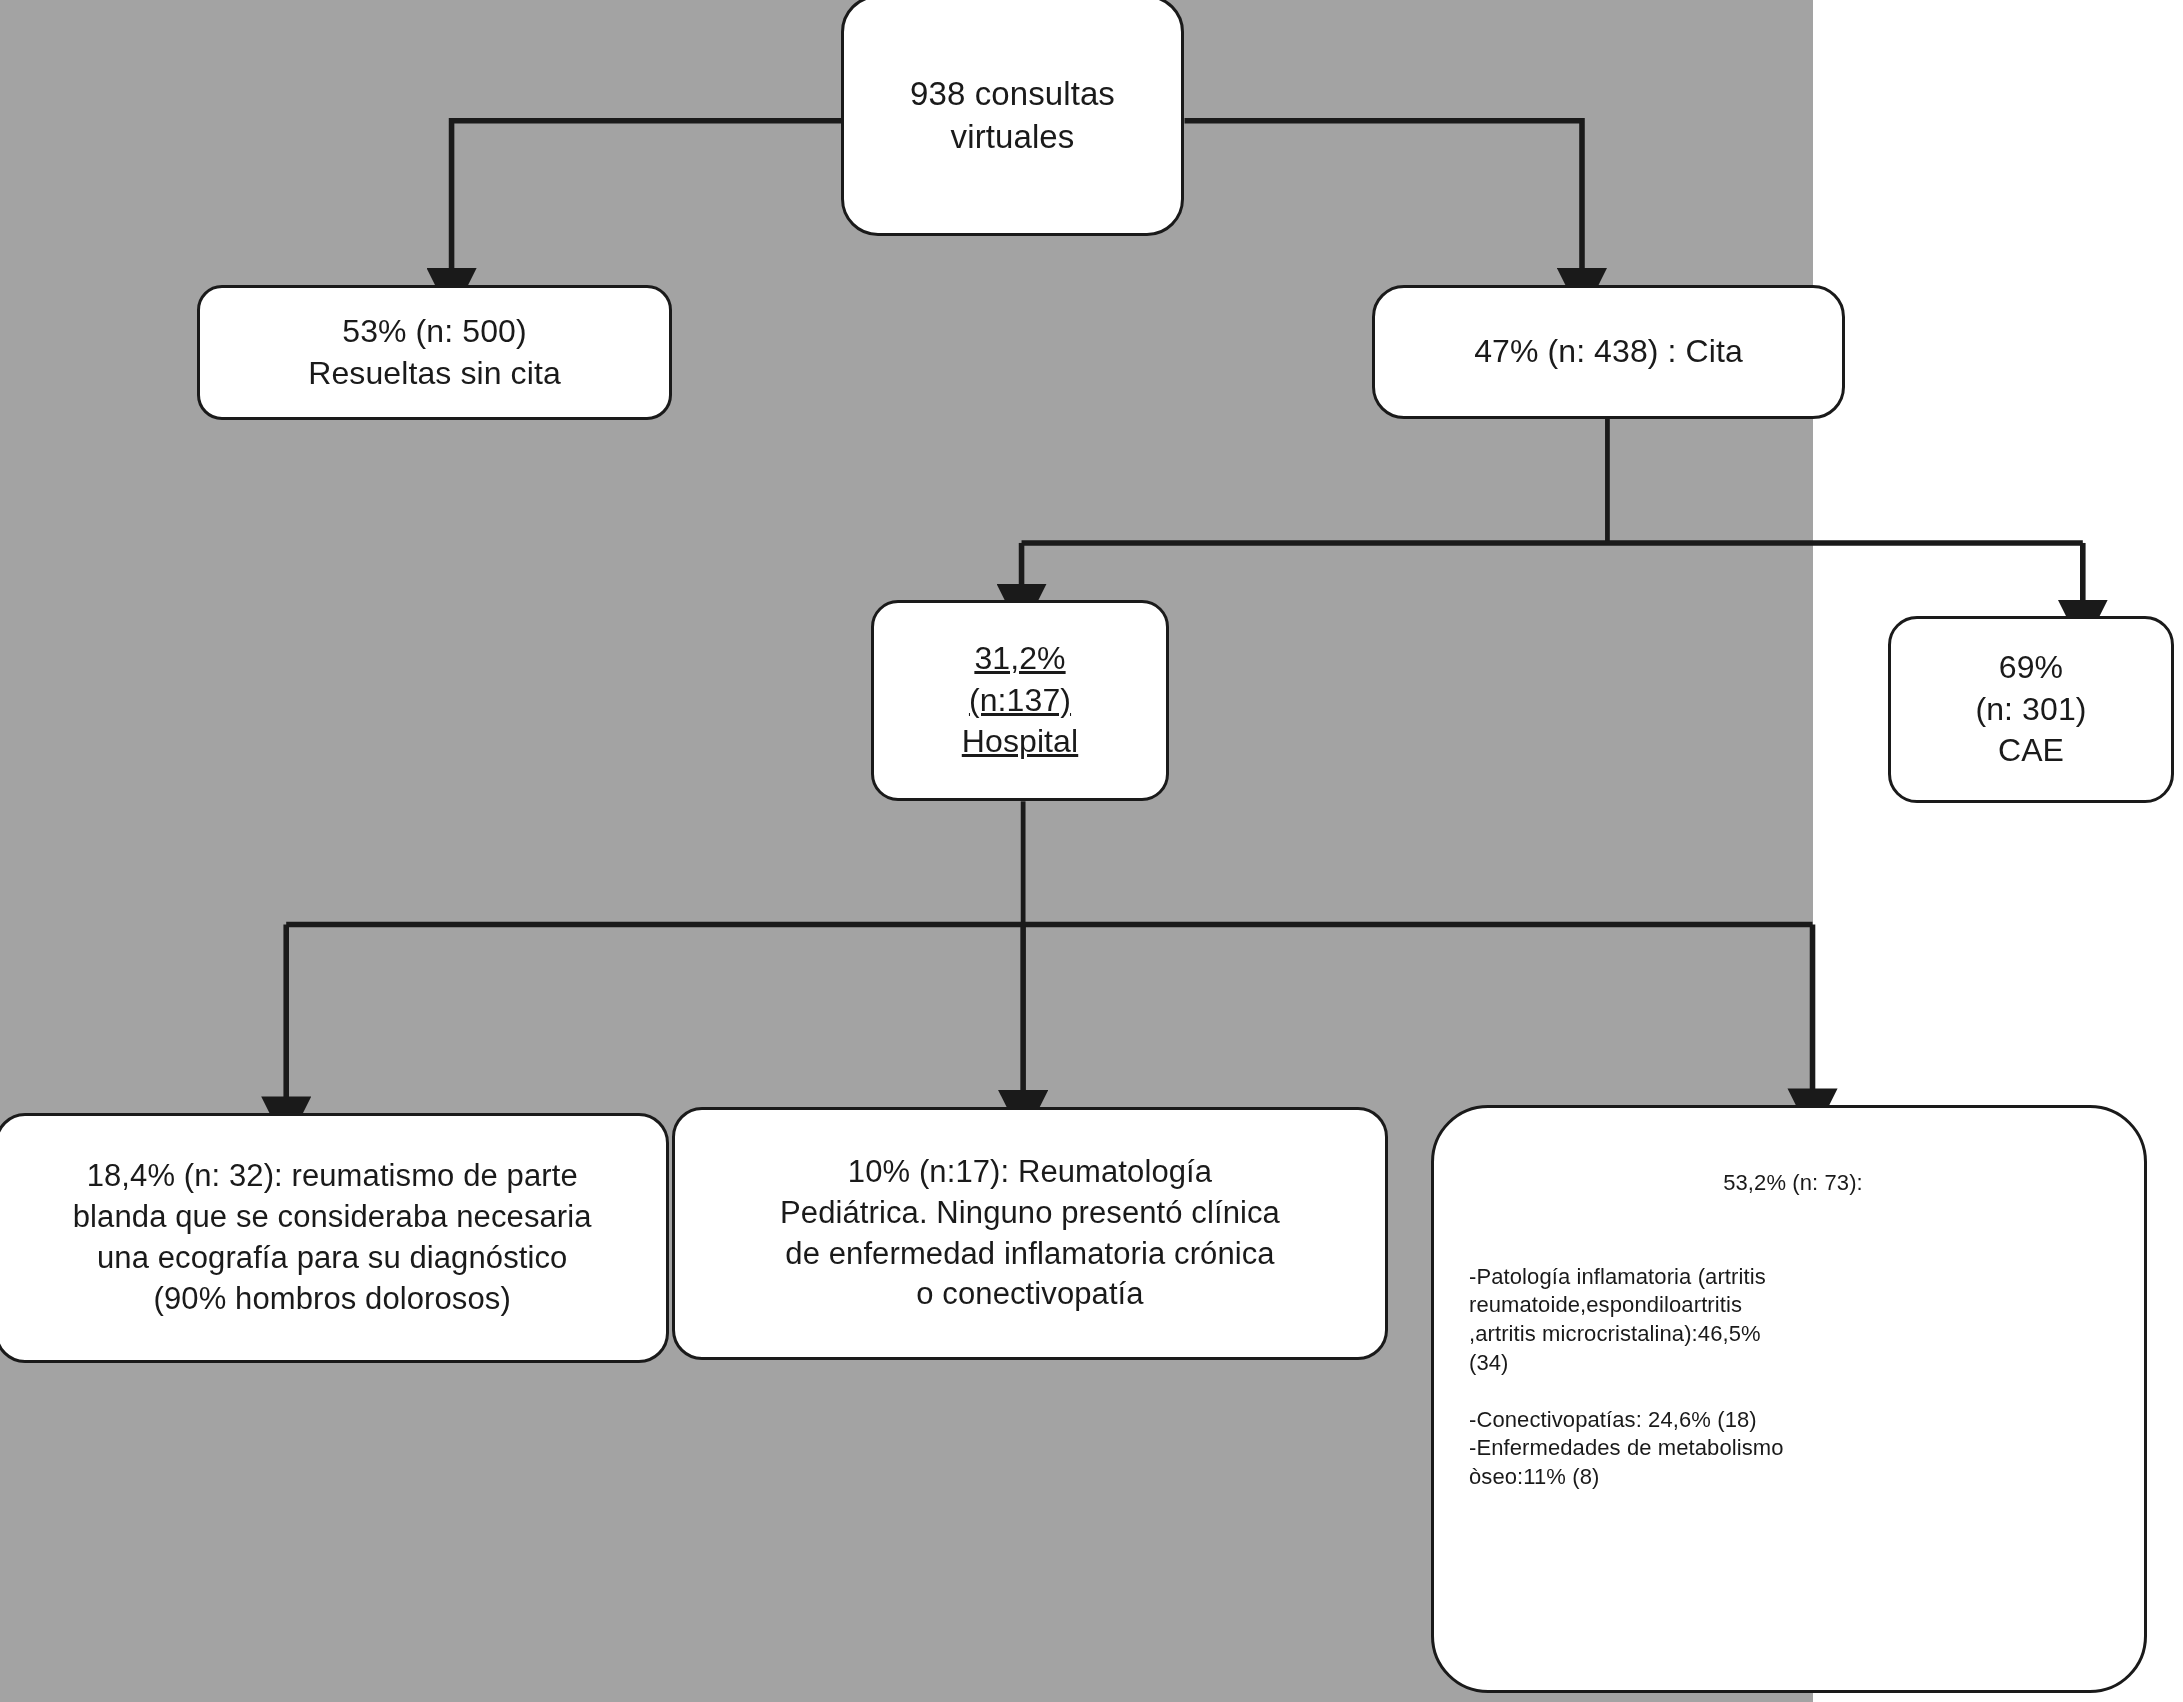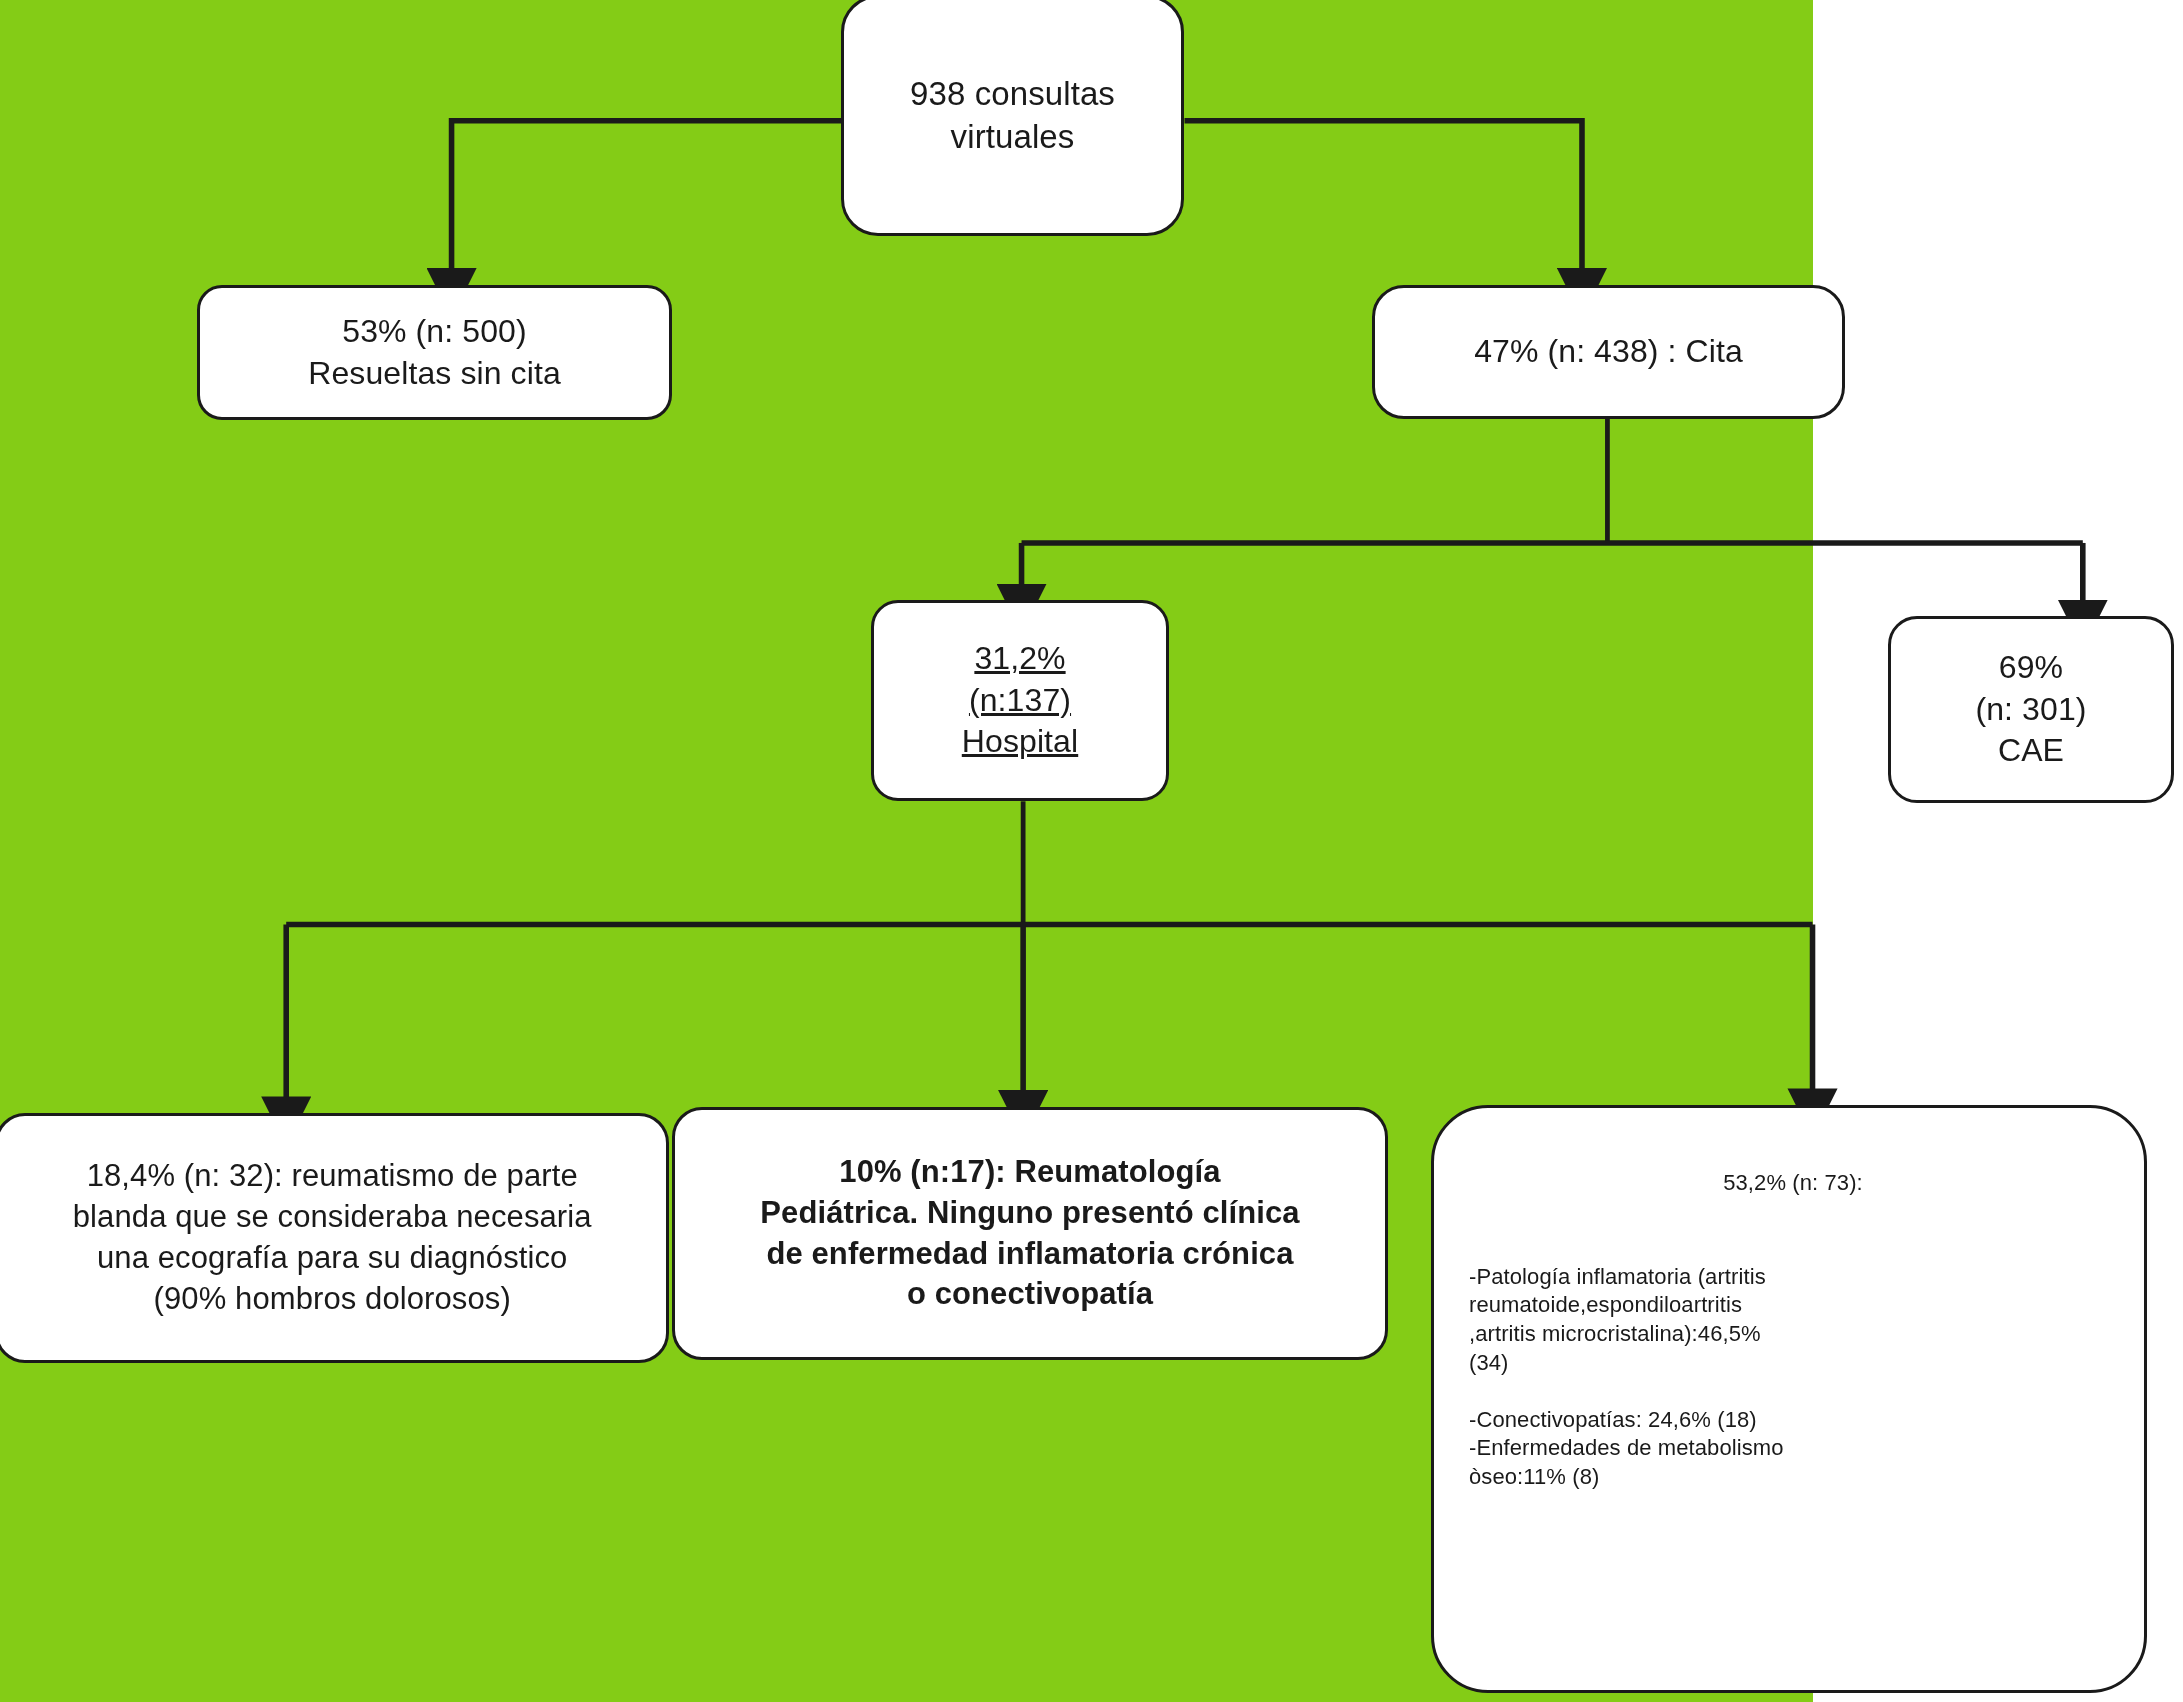--- a/index.html
+++ b/index.html
@@ -11,21 +11,21 @@
     width: 2183px;
     height: 1702px;
     font-family: "Liberation Sans", sans-serif;
     color: #1a1a1a;
     overflow: hidden;
   }
   #flow-root {
     position: relative;
     width: 1813px;
     height: 1702px;
-    background: #84cc16;
+    background: #a3a3a3;
   }
   svg.connectors {
     position: absolute;
     left: 0;
     top: 0;
     width: 2183px;
     height: 1702px;
     pointer-events: none;
   }
   .node {
@@ -79,21 +79,20 @@
     left: -4.8px; top: 1113px;
     width: 674px; height: 250px;
     border-radius: 30px;
   }
   #node-leaf-blanda .node-text { font-size: 31px; line-height: 1.32; }
 
   #node-leaf-pediatrica {
     left: 672px; top: 1107px;
     width: 716px; height: 253px;
     border-radius: 30px;
-    font-weight: bold;
   }
   #node-leaf-pediatrica .node-text { font-size: 31px; line-height: 1.32; }
 
   #node-leaf-patologia {
     left: 1431px; top: 1105px;
     width: 716px; height: 588px;
     border-radius: 57px;
     align-items: flex-start;
   }
   #node-leaf-patologia .node-text {

